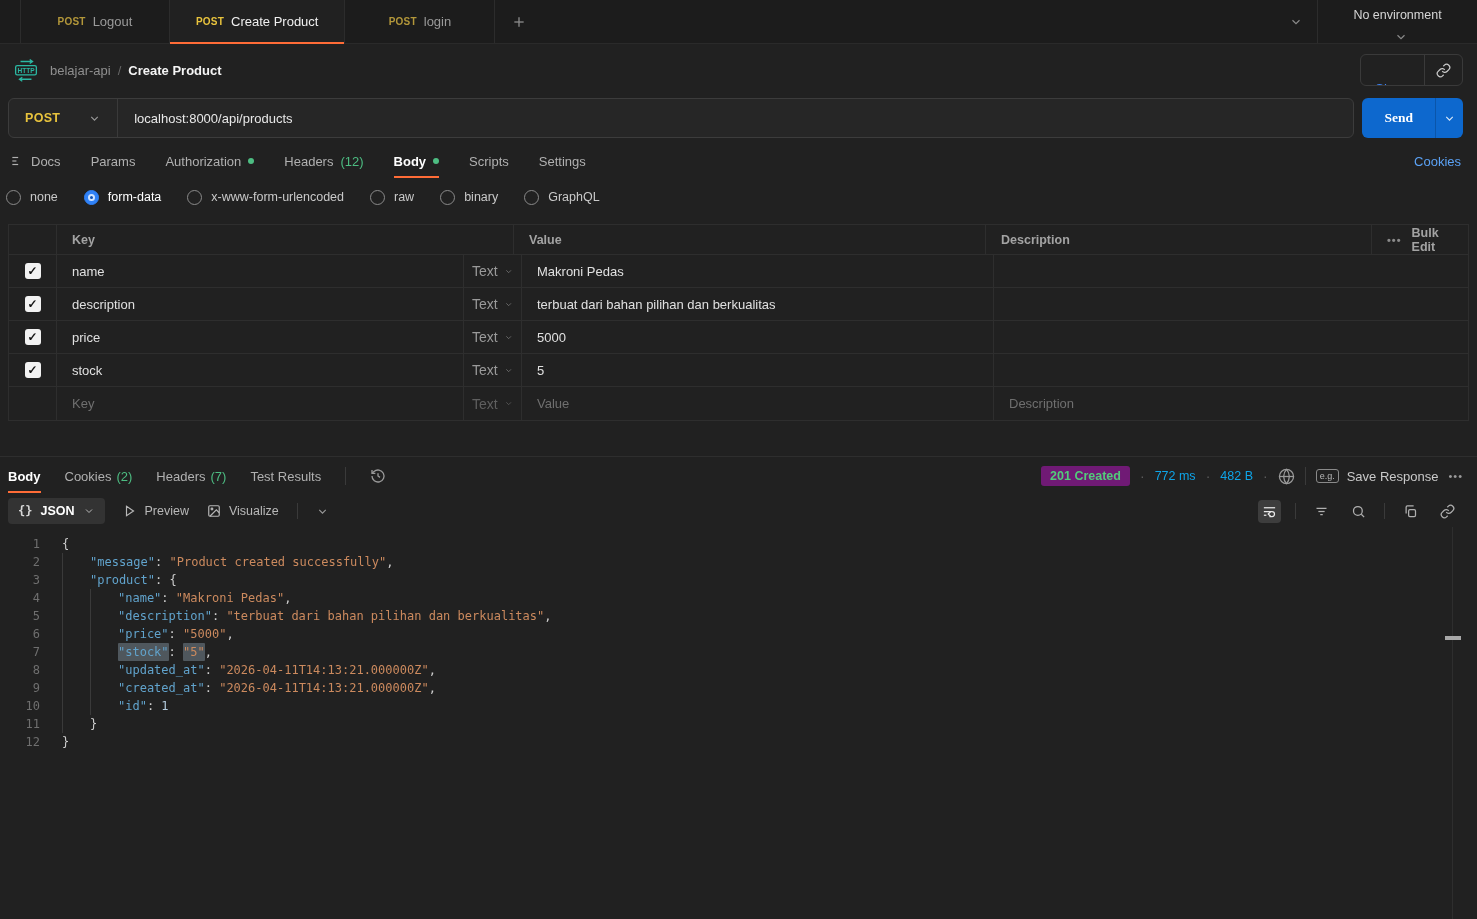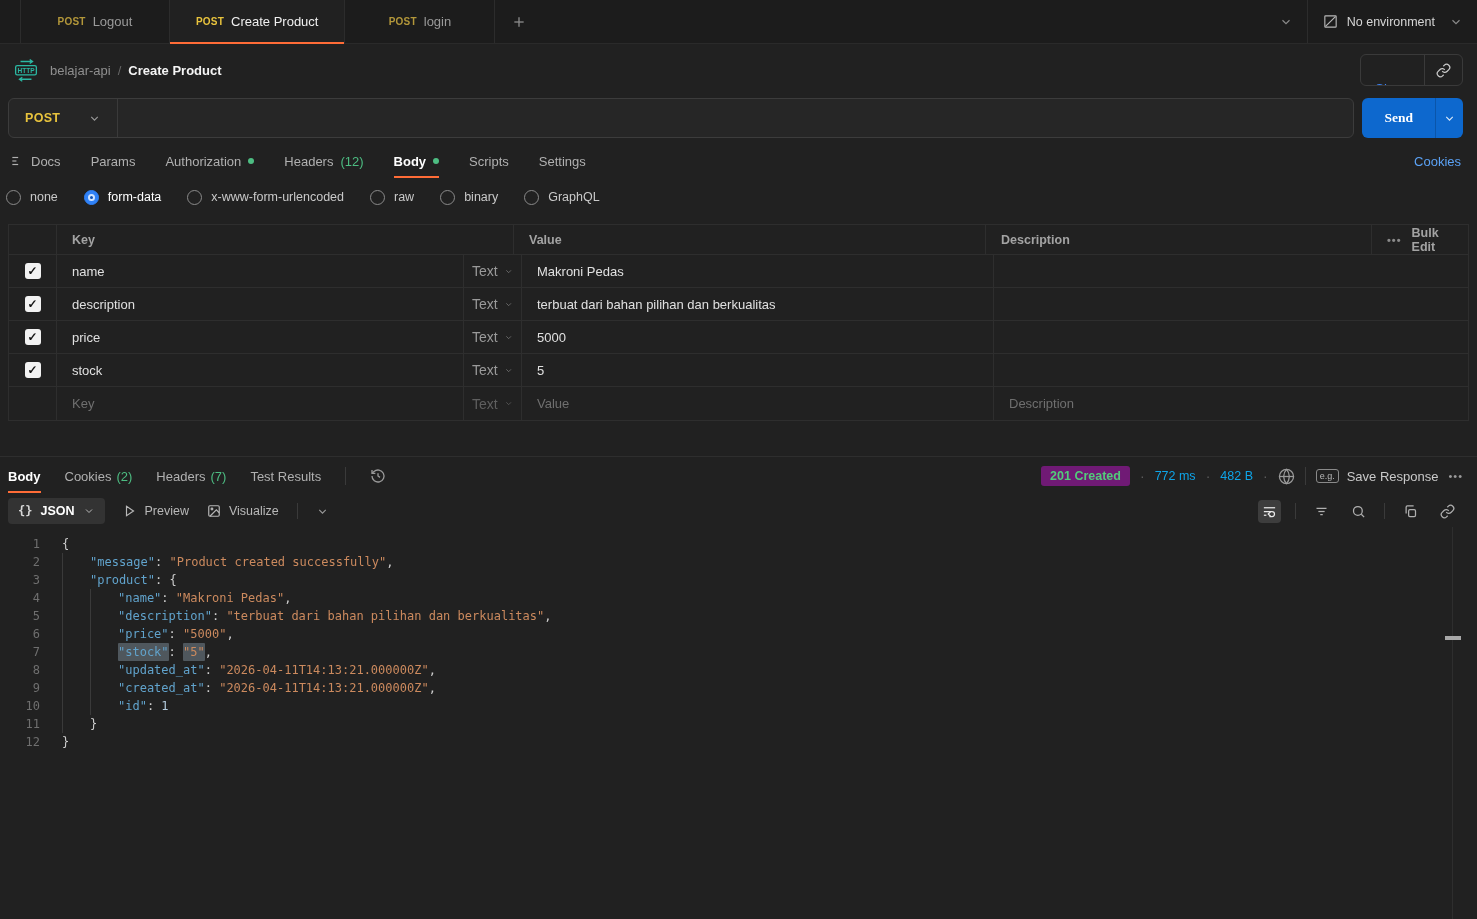--- a/index.html
+++ b/index.html
@@ -20,21 +20,21 @@
   .ws-tab:first-child { border-left:1px solid #2c2c2c; margin-left:20px; }
   .ws-tab .method { font-size:10px; font-weight:bold; color:#b3973a; letter-spacing:.2px; }
   .ws-tab .t-label { color:#9a9a9a; font-size:13px; }
   .ws-tab.active { background:#212121; }
   .ws-tab.active .method { color:#e8c33d; }
   .ws-tab.active .t-label { color:#f0f0f0; }
   .ws-tab.active::after { content:""; position:absolute; left:0; right:0; bottom:-1px; height:2px; background:#ff6c37; }
   .ws-add { display:flex; align-items:center; padding:0 16px; color:#8a8a8a; cursor:pointer; }
   .topbar-right { margin-left:auto; display:flex; align-items:center; }
   .tb-chev { padding:0 14px; color:#8a8a8a; cursor:pointer; }
-  .env-box { display:flex; align-items:center; gap:8px; padding:0 14px; height:100%; border-left:1px solid #2c2c2c; cursor:pointer; min-width:160px; }
+  .env-box { display:flex; align-items:center; gap:8px; padding:0 14px; height:100%; border-left:1px solid #2c2c2c; cursor:pointer; min-width:160px;flex-direction:column; }
   .env-box .env-label { color:#d6d6d6; font-size:12.5px; }
   .env-box .chev { margin-left:6px; color:#8a8a8a; }
 
   
   .crumb-row { height:52px; display:flex; align-items:center; padding:0 14px; }
   .http-badge { margin-right:12px; }
   .crumb-col { color:#8f8f8f; font-size:13px; cursor:pointer; }
   .crumb-sep { color:#666; margin:0 7px; }
   .crumb-req { color:#f5f5f5; font-weight:bold; font-size:13px; }
   .share-group { margin-left:auto; display:flex; align-items:center; height:32px; border:1px solid #3a3a3a; border-radius:6px; overflow:hidden; }
@@ -201,20 +201,21 @@
 <div class="url-row">
   <div class="url-box">
     <div class="method-select">
       <span class="m-label">POST</span>
       <span class="chev">
         <svg width="13" height="13" viewBox="0 0 24 24" fill="none" stroke="currentColor" stroke-width="2">
             <polyline points="6 9 12 15 18 9"></polyline>
           </svg>
       </span>
     </div>
+    <input class="url-input" type="text" value="localhost:8000/api/products" style="">
   </div>
   <div class="send-split">
     <button class="send-main">Send</button>
     <button class="send-chev">
       <svg width="13" height="13" viewBox="0 0 24 24" fill="none" stroke="currentColor" stroke-width="2">
           <polyline points="6 9 12 15 18 9"></polyline>
         </svg>
     </button>
   </div>
 </div>

